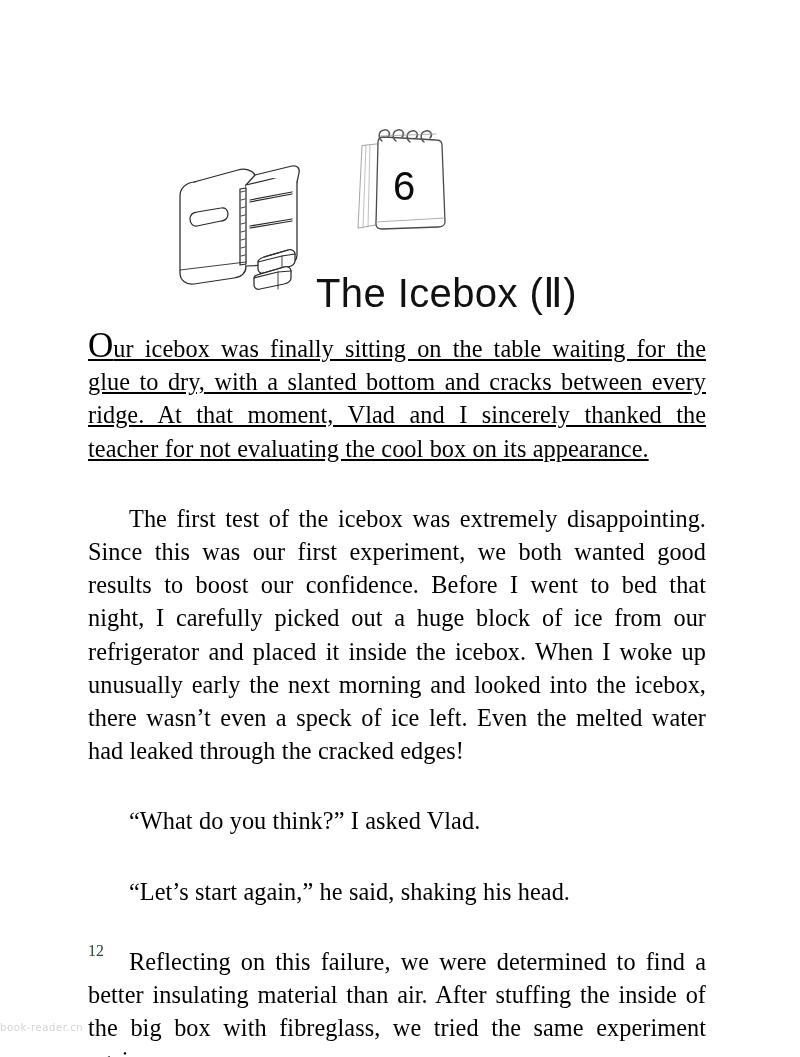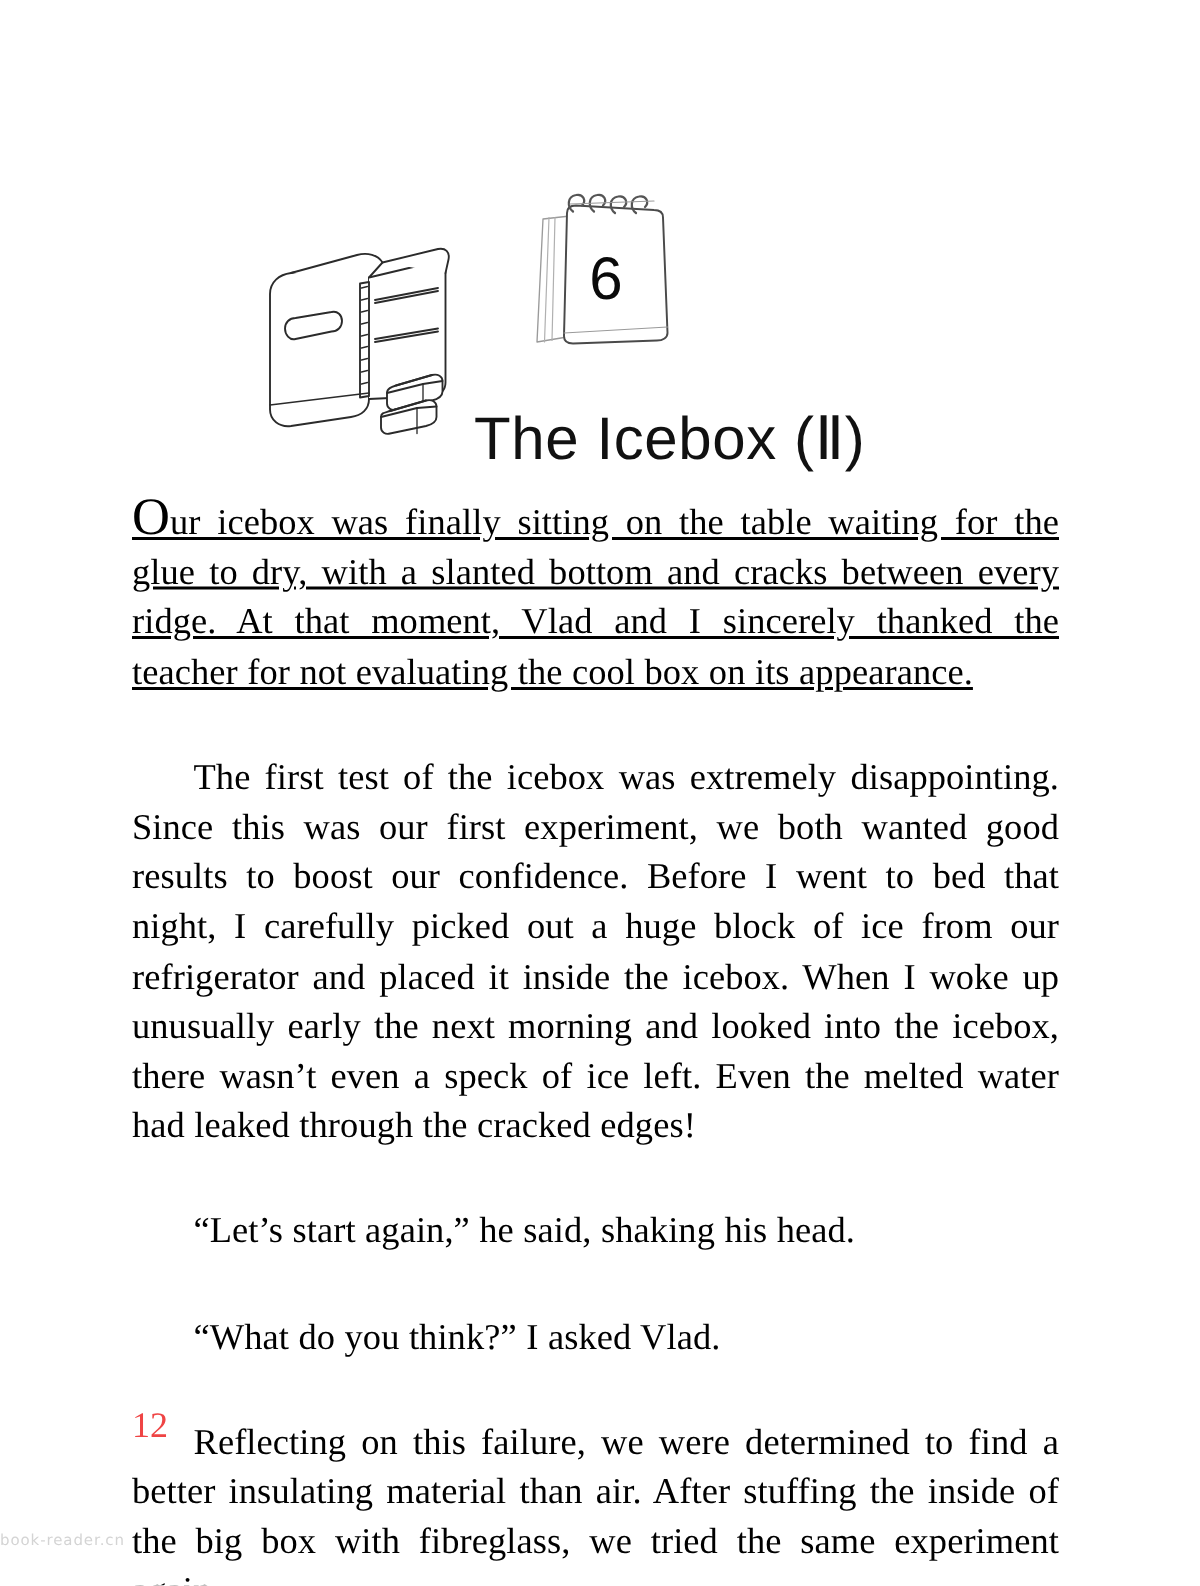--- a/index.html
+++ b/index.html
@@ -97,23 +97,23 @@
   }
   .para:last-child {
     text-align: justify;
   }
 
   
   .page-number {
     position: absolute;
     left: 88px;
     top: 936px;
-    font-size: 24px;
+    font-size: 16px;
     line-height: 30px;
-    color: #ef4444;
+    color: #14532d;
   }
 
   
   .watermark {
     position: absolute;
     left: 0;
     top: 1022px;
     width: 644px;
     text-align: left;
     font-family: "DejaVu Sans", sans-serif;
@@ -200,23 +200,23 @@
   </div>
 
   <h1 class="chapter-title">The Icebox (Ⅱ)</h1>
 
   <div class="body-column">
 
     <p class="para lead"><span class="dropcap">O</span><span>ur icebox was finally sitting on the table waiting for the glue to dry, with a slanted bottom and cracks between every ridge. At that moment, Vlad and I sincerely thanked the teacher for not evaluating the cool box on its appearance.</span></p>
 
     <p class="para indent">The first test of the icebox was extremely disappointing. Since this was our first experiment, we both wanted good results to boost our confidence. Before I went to bed that night, I carefully picked out a huge block of ice from our refrigerator and placed it inside the icebox. When I woke up unusually early the next morning and looked into the icebox, there wasn’t even a speck of ice left. Even the melted water had leaked through the cracked edges!</p>
 
+    <p class="para indent">“What do you think?” I asked Vlad.</p>
+
     <p class="para indent">“Let’s start again,” he said, shaking his head.</p>
-
-    <p class="para indent">“What do you think?” I asked Vlad.</p>
 
     <p class="para indent">Reflecting on this failure, we were determined to find a better insulating material than air. After stuffing the inside of the big box with fibreglass, we tried the same experiment again.</p>
   </div>
 
   <div class="page-number">12</div>
 
   <div class="watermark">book-reader.cn</div>
 
 </div>
 

